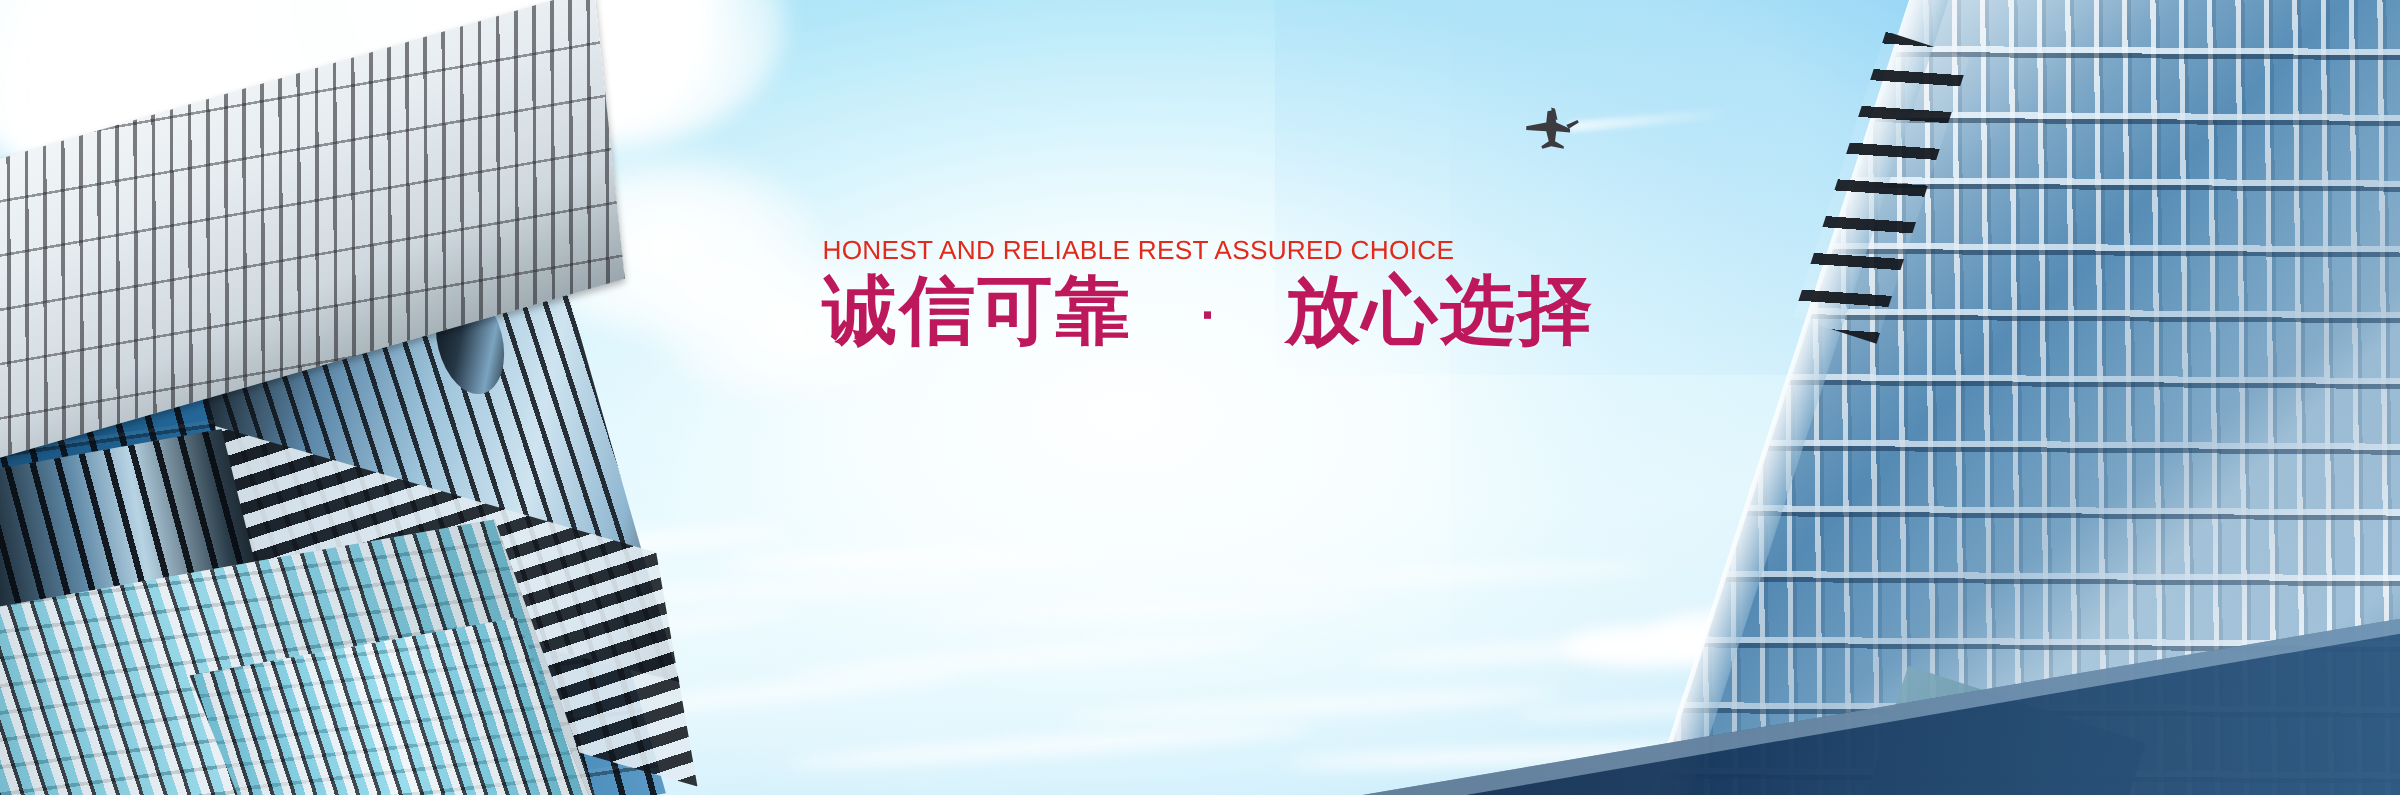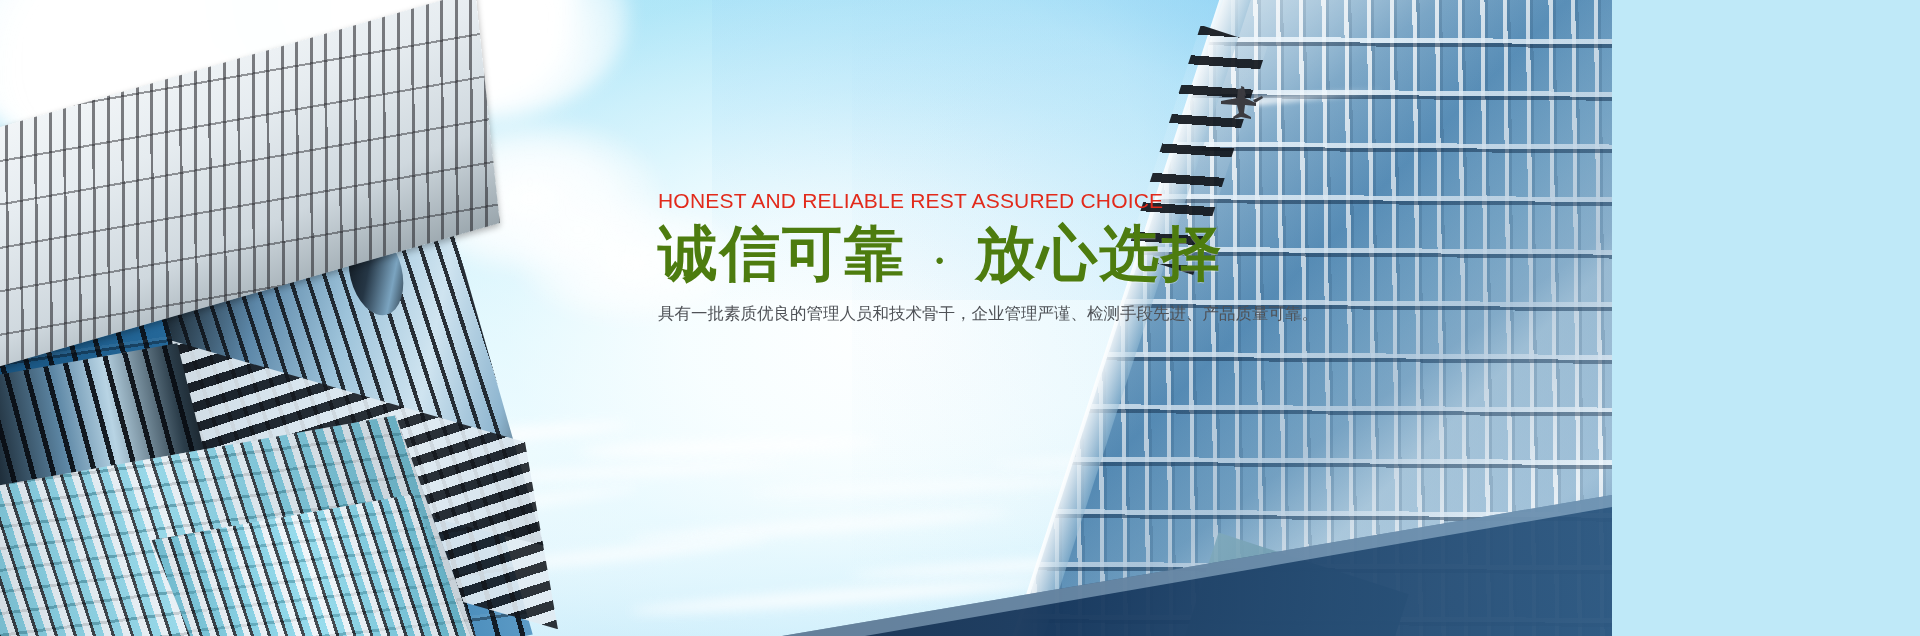--- a/index.html
+++ b/index.html
@@ -5,21 +5,21 @@
 <style>
   * { margin:0; padding:0; box-sizing:border-box; }
   html,body { width:1920px; height:636px; overflow:hidden; }
   body {
     font-family:"Liberation Sans","DejaVu Sans",sans-serif;
     background:#bfe9f8;
   }
 
   .banner {
     position:relative;
-    width:1612px;
+    width:1920px;
     height:636px;
     overflow:hidden;
   }
 
   
   .sky {
     position:absolute; inset:0;
     background:
       radial-gradient(ellipse 760px 460px at 900px 330px,
         rgba(255,255,255,0.98) 0%,
@@ -284,25 +284,25 @@
     color:#e22a1b;
     font-weight:400;
     line-height:1.2;
     white-space:nowrap;
     font-family:"Liberation Sans","DejaVu Sans",sans-serif;
   }
   .headline {
     margin-top:9px;
     font-size:60px;
     font-weight:bold;
-    color:#4d7c0f;
+    color:#be185d;
     line-height:1.08;
     letter-spacing:2px;
     white-space:nowrap;
-    font-family:Liberation Serif, serif;
+    font-family:Liberation Mono, monospace;
     text-shadow:0 1px 0 rgba(255,255,255,.35);
   }
   .headline .dot { font-size:40px; vertical-align:middle; padding:0 10px; }
   .body-lines { margin-top:14px; }
   .bl-line {
     font-size:16.5px;
     color:#4f5257;
     line-height:1.62;
     white-space:nowrap;
     font-family:"DejaVu Sans","Liberation Sans",sans-serif;
@@ -402,17 +402,16 @@
   </svg>
 
   <div class="copy">
     <div class="eyebrow">HONEST AND RELIABLE  REST ASSURED CHOICE</div>
     <div class="headline">
       <span>诚信可靠</span>
       <span class="dot">·</span>
       <span>放心选择</span>
     </div>
     <div class="body-lines">
-      <div class="bl-line">具有一批素质优良的管理人员和技术骨干，企业管理严谨、检测手段先进、产品质量可靠。</div>
     </div>
   </div>
 
 </div>
 
 </body></html>

